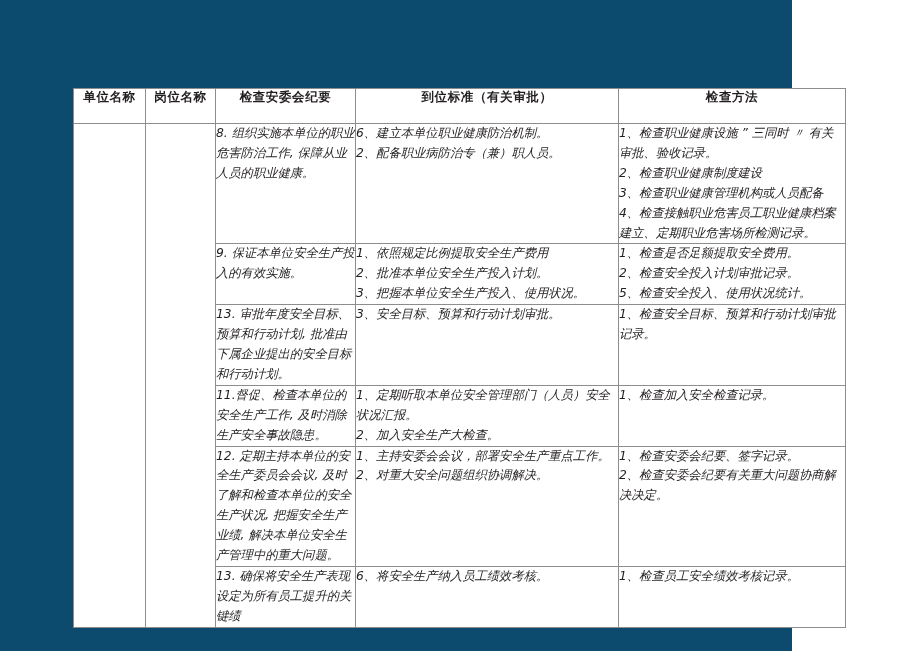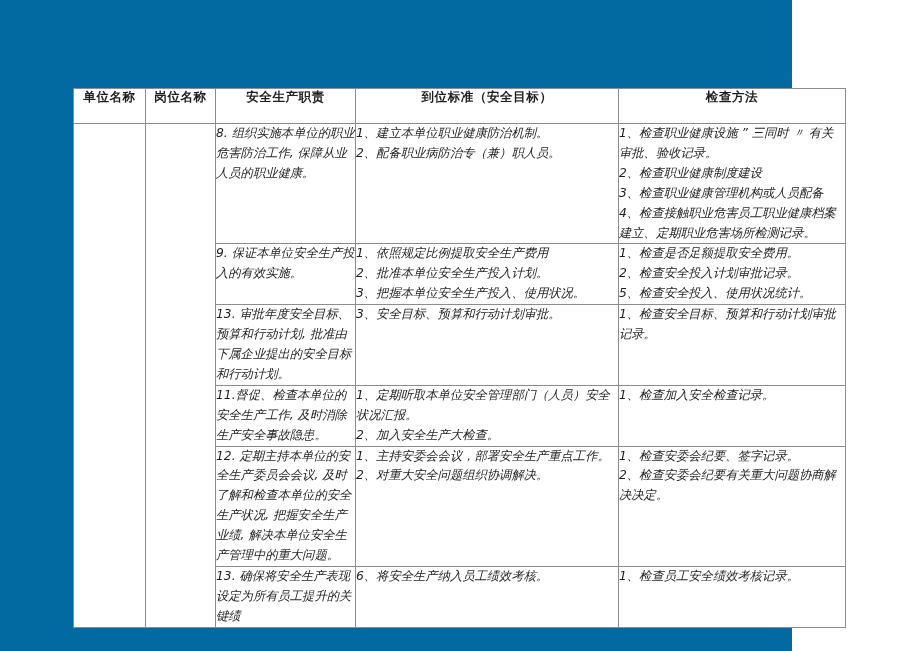--- a/index.html
+++ b/index.html
@@ -11,21 +11,21 @@
     width: 920px;
     height: 651px;
     font-family: "DejaVu Sans", "Liberation Sans", sans-serif;
     color: #231f20;
     overflow: hidden;
   }
   .page {
     position: relative;
     width: 792px;
     height: 651px;
-    background: #0369a1;
+    background: #0c4a6e;
   }
   .table-wrap {
     position: absolute;
     left: 73px;
     top: 88px;
     width: 772px;
   }
   table.duty-table {
     border-collapse: collapse;
     table-layout: fixed;
@@ -94,34 +94,34 @@
         <col class="c1">
           <col class="c2">
           <col class="c3">
           <col class="c4">
           <col class="c5">
       </colgroup>
       <thead>
         <tr>
           <th>单位名称</th>
           <th>岗位名称</th>
-          <th>安全生产职责</th>
-          <th>到位标准（安全目标）</th>
+          <th>检查安委会纪要</th>
+          <th>到位标准（有关审批）</th>
           <th>检查方法</th>
         </tr>
       </thead>
       <tbody>
         <tr class="r1">
           <td class="blank-cell" rowspan="6"></td>
           <td class="blank-cell" rowspan="6"></td>
           <td class="cell duty-cell">
             <span class="para">8. 组织实施本单位的职业危害防治工作, 保障从业人员的职业健康。</span>
           </td>
           <td class="cell">
-            <span class="line">1、建立本单位职业健康防治机制。</span>
+            <span class="line">6、建立本单位职业健康防治机制。</span>
             <span class="line">2、配备职业病防治专（兼）职人员。</span>
           </td>
           <td class="cell">
             <span class="line">1、检查职业健康设施 ” 三同时 〃 有关审批、验收记录。</span>
             <span class="line">2、检查职业健康制度建设</span>
             <span class="line">3、检查职业健康管理机构或人员配备</span>
             <span class="line">4、检查接触职业危害员工职业健康档案建立、定期职业危害场所检测记录。</span>
           </td>
         </tr>
         <tr class="r2">

